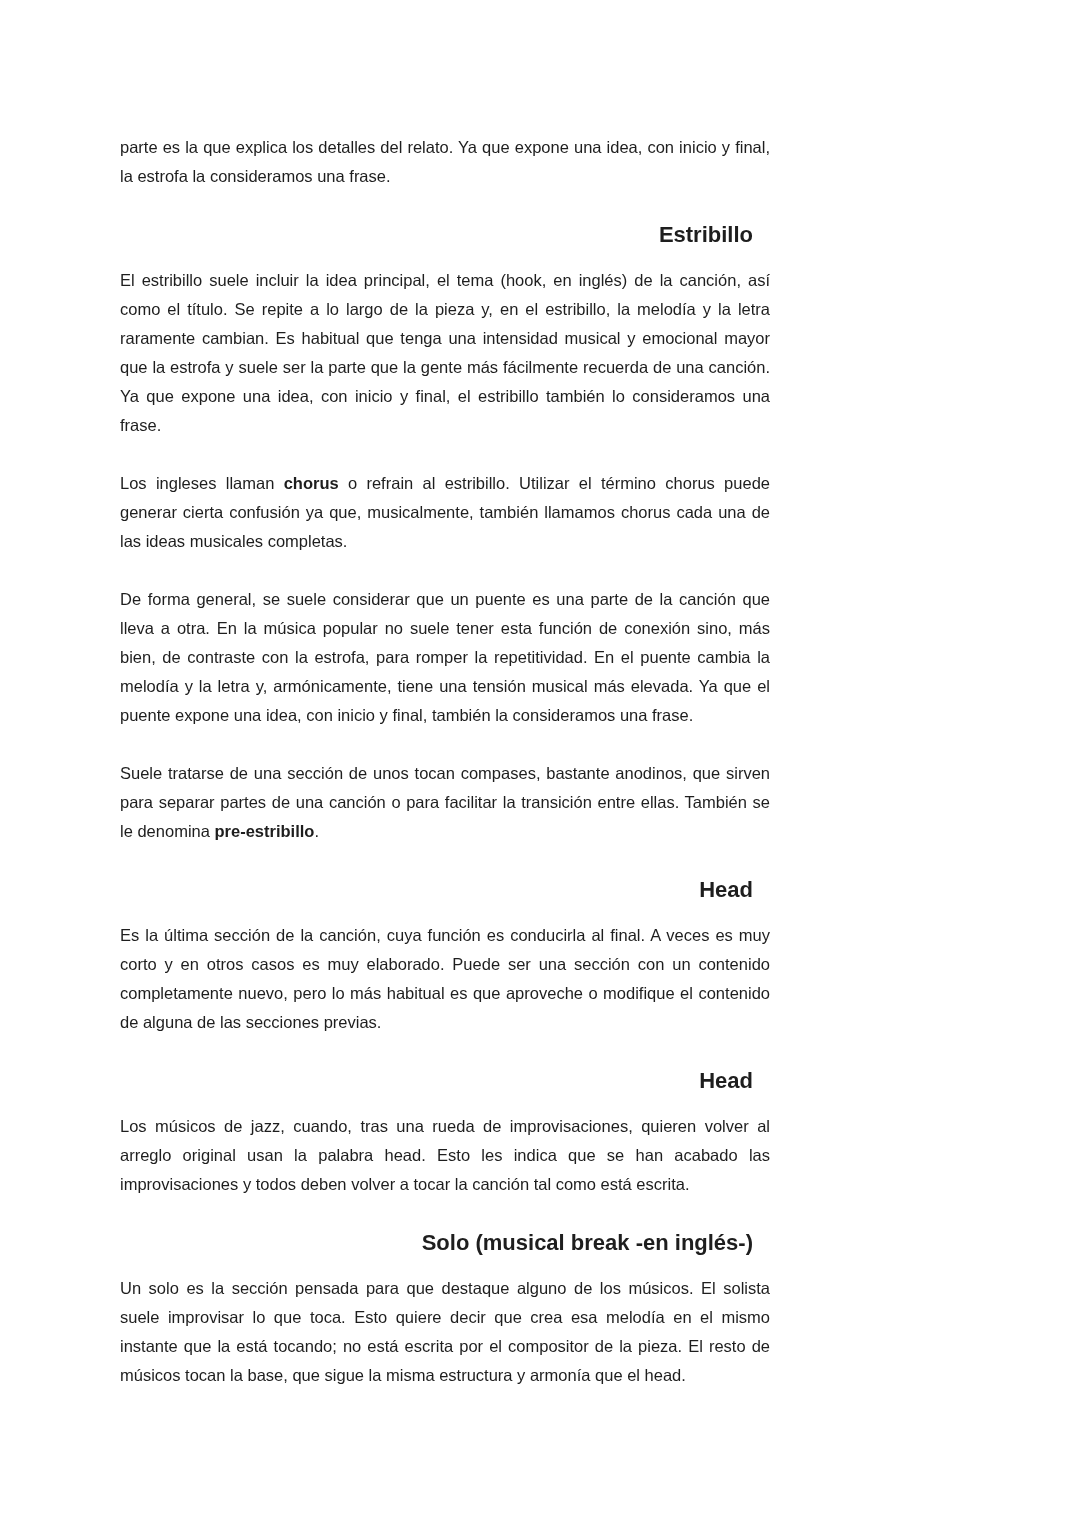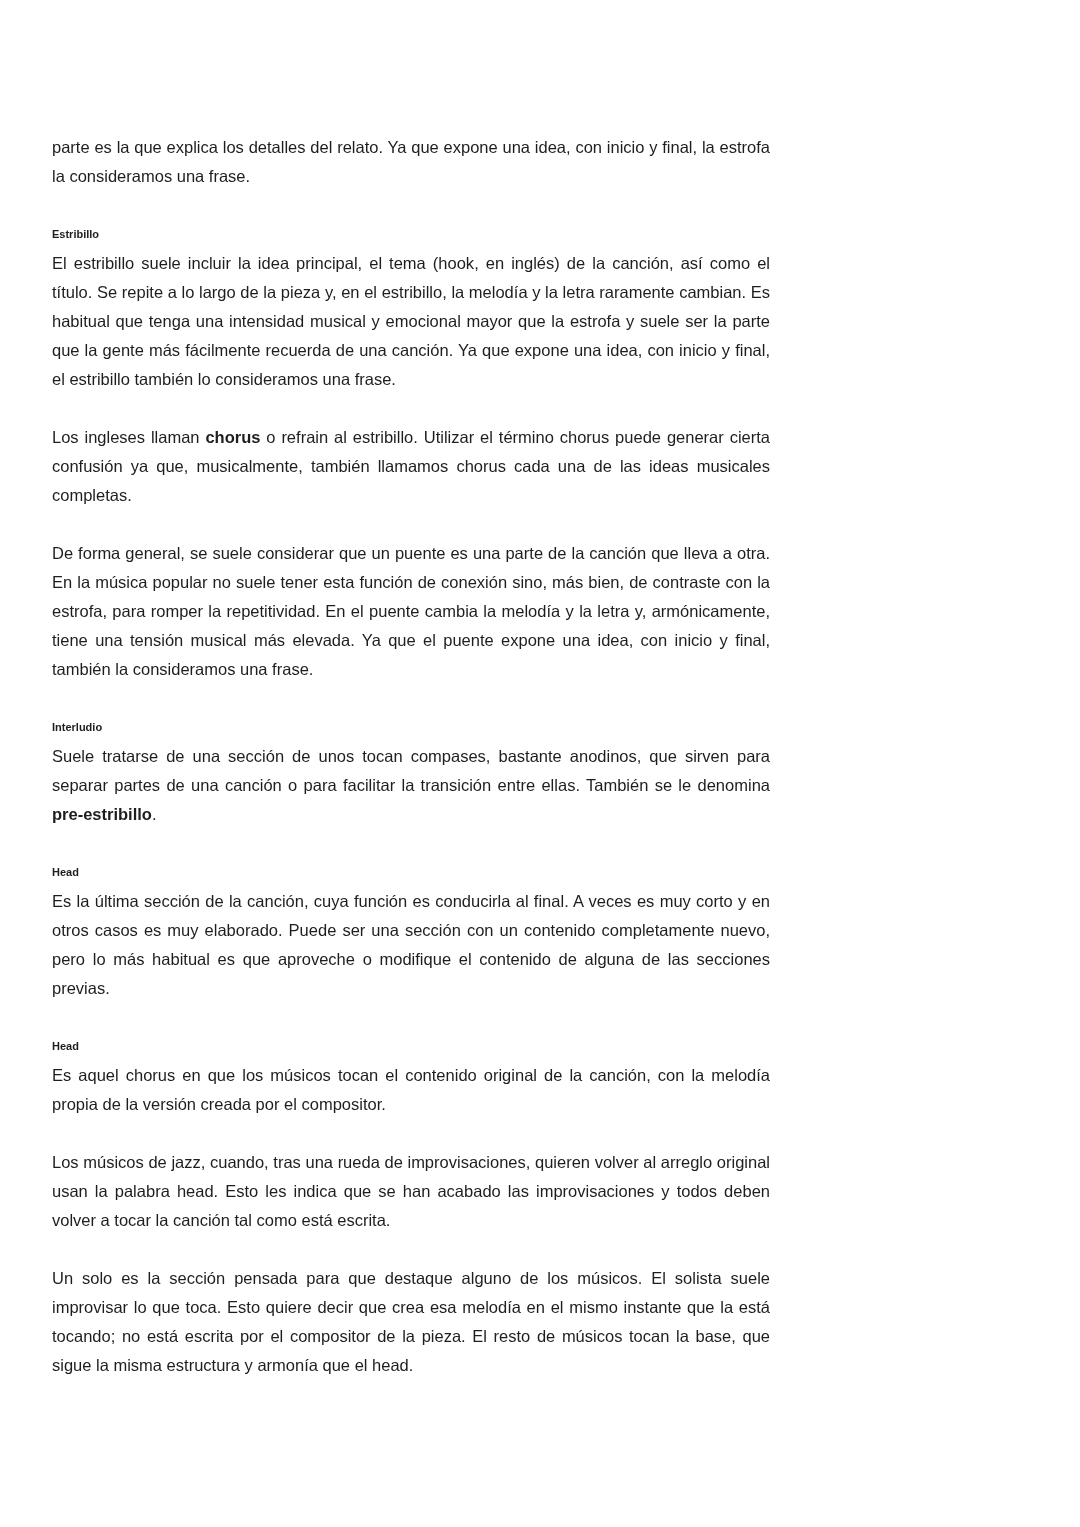--- a/index.html
+++ b/index.html
@@ -11,55 +11,54 @@
     width: 1080px;
     height: 1527px;
     overflow: hidden;
     font-family: "Liberation Sans", "DejaVu Sans", sans-serif;
     color: #1e1e1e;
   }
   .page {
     box-sizing: border-box;
     width: 900px;
     height: 1527px;
-    padding: 133px 130px 60px 52px;
+    padding: 133px 130px 60px 120px;
     background: #ffffff;
   }
   .para {
     margin: 0 0 29px 0;
     font-size: 16.5px;
     line-height: 29px;
     text-align: justify;
   }
   .heading {
-    margin: 0;
-    font-size: 11px;
+    margin: 17px;
+    font-size: 22px;
     line-height: 29px;
     font-weight: bold;
-    text-align: left;
+    text-align: right;
   }
   .run-bold { font-weight: bold; }
   .run-italic { }
 </style>
 </head>
 <body>
 
 <div class="page">
   <p class="para"><span>parte es la que explica los detalles del relato. Ya que expone una idea, con inicio y final, la estrofa la consideramos una frase.</span></p>
 
   <h2 class="heading">Estribillo</h2>
   <p class="para"><span>El estribillo suele incluir la idea principal, el tema (</span><span class="run-italic">hook</span><span>, en inglés) de la canción, así como el título. Se repite a lo largo de la pieza y, en el estribillo, la melodía y la letra raramente cambian. Es habitual que tenga una intensidad musical y emocional mayor que la estrofa y suele ser la parte que la gente más fácilmente recuerda de una canción. Ya que expone una idea, con inicio y final, el estribillo también lo consideramos una frase.</span></p>
   <p class="para"><span>Los ingleses llaman </span><span class="run-bold">chorus</span><span> o </span><span class="run-italic">refrain</span><span> al estribillo. Utilizar el término </span><span class="run-italic">chorus</span><span> puede generar cierta confusión ya que, musicalmente, también llamamos </span><span class="run-italic">chorus</span><span> cada una de las ideas musicales completas.</span></p>
 
   <p class="para"><span>De forma general, se suele considerar que un puente es una parte de la canción que lleva a otra. En la música popular no suele tener esta función de conexión sino, más bien, de contraste con la estrofa, para romper la repetitividad. En el puente cambia la melodía y la letra y, armónicamente, tiene una tensión musical más elevada. Ya que el puente expone una idea, con inicio y final, también la consideramos una frase.</span></p>
 
-  <h2 class="heading">Interludio</h2>
   <p class="para"><span>Suele tratarse de una sección de unos tocan compases, bastante anodinos, que sirven para separar partes de una canción o para facilitar la transición entre ellas. También se le denomina </span><span class="run-bold">pre-estribillo</span><span>.</span></p>
 
   <h2 class="heading">Head</h2>
   <p class="para"><span>Es la última sección de la canción, cuya función es conducirla al final. A veces es muy corto y en otros casos es muy elaborado. Puede ser una sección con un contenido completamente nuevo, pero lo más habitual es que aproveche o modifique el contenido de alguna de las secciones previas.</span></p>
 
   <h2 class="heading">Head</h2>
-  <p class="para"><span>Es aquel </span><span class="run-italic">chorus</span><span> en que los músicos tocan el contenido original de la canción, con la melodía propia de la versión creada por el compositor.</span></p>
   <p class="para"><span>Los músicos de jazz, cuando, tras una rueda de improvisaciones, quieren volver al arreglo original usan la palabra </span><span class="run-italic">head</span><span>. Esto les indica que se han acabado las improvisaciones y todos deben volver a tocar la canción tal como está escrita.</span></p>
 
+  <h2 class="heading">Solo (musical break -en inglés-)</h2>
   <p class="para"><span>Un solo es la sección pensada para que destaque alguno de los músicos. El solista suele improvisar lo que toca. Esto quiere decir que crea esa melodía en el mismo instante que la está tocando; no está escrita por el compositor de la pieza. El resto de músicos tocan la base, que sigue la misma estructura y armonía que el </span><span class="run-italic">head</span><span>.</span></p>
 </div>
 
 </body></html>

